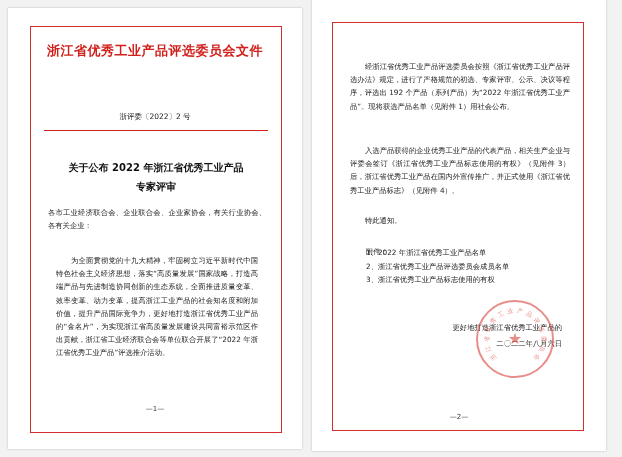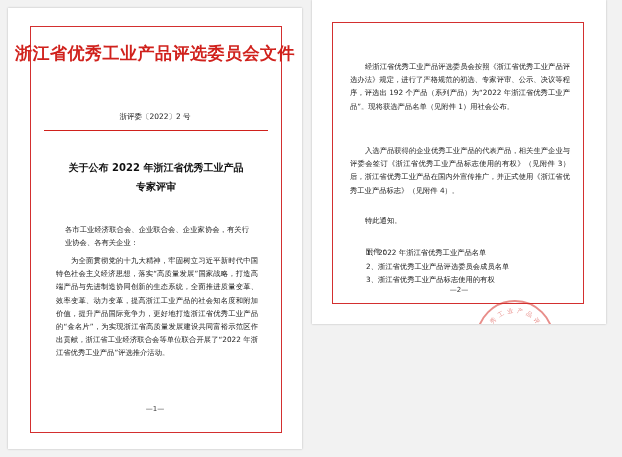--- a/index.html
+++ b/index.html
@@ -17,40 +17,40 @@
   }
 
   
   .sheet {
     position: absolute;
     background: #ffffff;
     box-shadow: 0 0 2px rgba(0,0,0,0.25);
     overflow: hidden;
   }
   .sheet-left  { left: 8px;   top: 8px; width: 294px; height: 441px; }
-  .sheet-right { left: 312px; top: 0px; width: 294px; height: 324px; }
+  .sheet-right { left: 312px; top: 0px; width: 294px; height: 451px; }
 
   
   .frame {
     position: absolute;
     border: 1px solid #d32f2f;
   }
   .frame-left  { left: 22px; top: 18px; right: 20px; bottom: 16px; }
   .frame-right { left: 20px; top: 22px; right: 22px; bottom: 20px; }
 
   
   .doc-head {
     position: absolute;
     left: 0; right: 0;
     top: 34px;
     text-align: center;
     color: #d0211c;
     font-family: "DejaVu Serif", serif;
     font-weight: bold;
-    font-size: 17px;
+    font-size: 13px;
     letter-spacing: 0.5px;
     white-space: nowrap;
   }
   .doc-number {
     position: absolute;
     left: 0; right: 0;
     top: 104px;
     text-align: center;
     color: #222;
     font-size: 7.5px;
@@ -77,21 +77,21 @@
   .body-text {
     position: absolute;
     color: #1a1a1a;
     font-size: 7.3px;
     line-height: 13.2px;
     text-align: justify;
   }
   .body-left-1 { left: 40px; right: 36px; top: 198px; }
   .body-left-2 { left: 40px; right: 36px; top: 238px; }
   .body-left-2 p { margin: 8px; text-indent: 15px; }
-  .body-left-1 p { margin: 17px; }
+  .body-left-1 p { margin: 0; }
 
   .page-num {
     position: absolute;
     left: 0; right: 0;
     text-align: center;
     font-size: 7px;
     color: #333;
   }
   .page-num-left  { bottom: 36px; }
   .page-num-right { bottom: 30px; }

